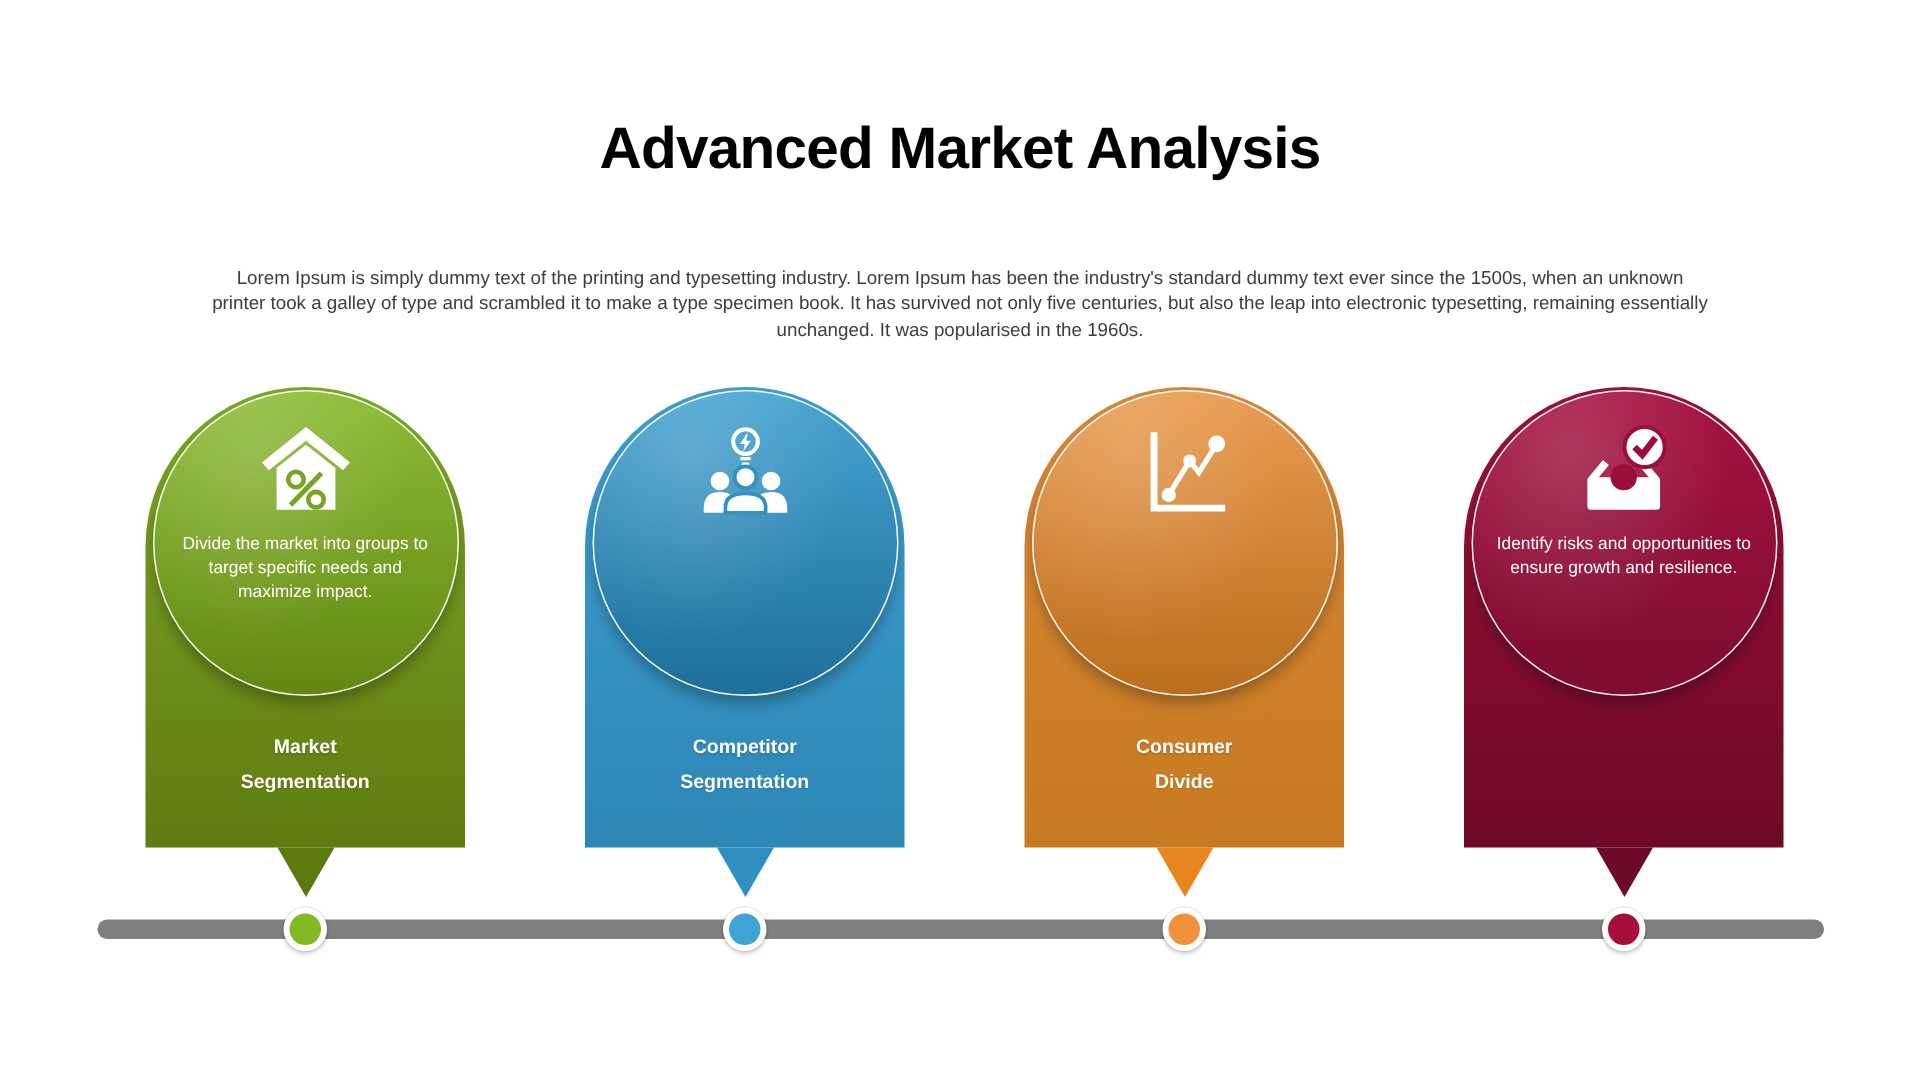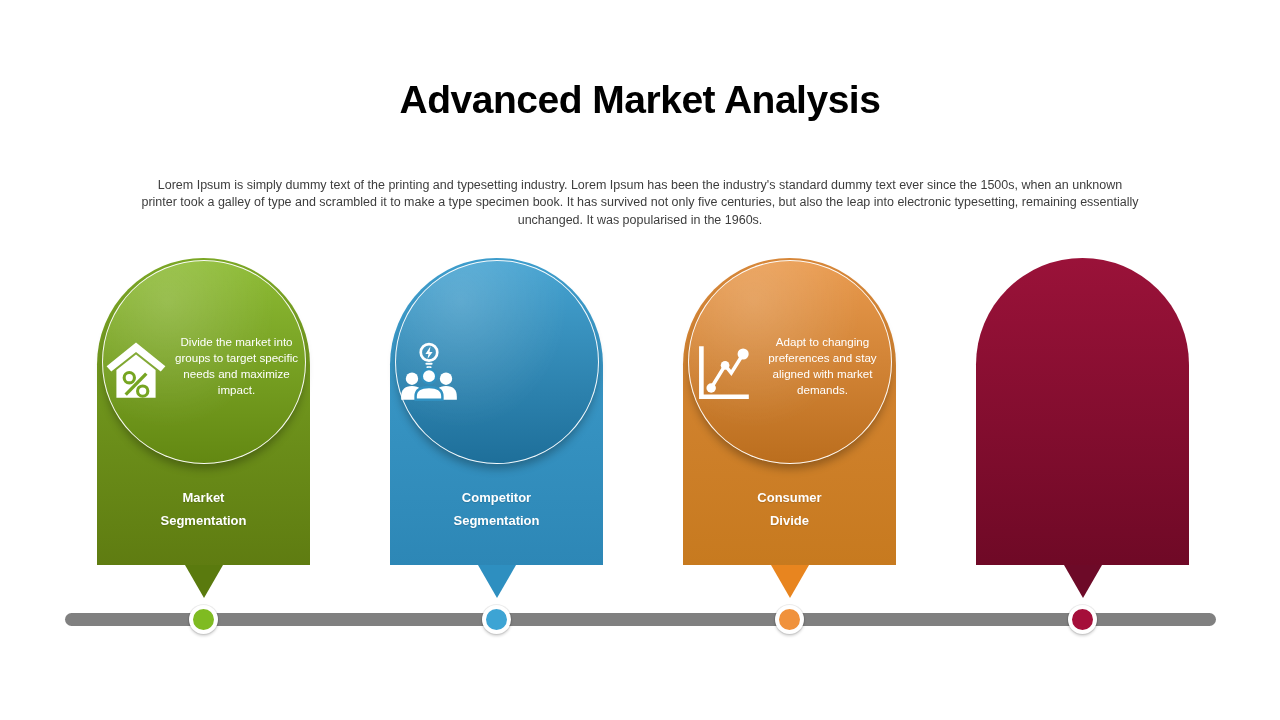--- a/index.html
+++ b/index.html
@@ -27,21 +27,21 @@
     background:linear-gradient(to bottom, var(--body-top), var(--body-bottom));
   }
   .card-circle {
     position:absolute; top:2px; left:4.5px; width:204px; height:204px;
     border-radius:50%; box-sizing:border-box;
     border:1px solid rgba(255,255,255,0.95);
     background-image:
       radial-gradient(ellipse at 32% 20%, rgba(255,255,255,0.17), rgba(255,255,255,0) 55%),
       linear-gradient(to bottom, var(--circle-top), var(--circle-bottom));
     box-shadow:0 6px 9px -1px rgba(0,0,0,0.28);
-    display:flex; align-items:center;
+    display:flex; flex-direction:column; align-items:center;
   }
   .card-icon { margin-top:20px; width:66px; height:66px; }
   .card-icon svg { display:block; width:66px; height:66px; }
   .card-desc {
     margin-top:8px; width:174px; text-align:center;
     font-size:11.6px; line-height:16px; color:#fff;
   }
   .card-title {
     position:absolute; bottom:33px; left:0; width:100%;
     text-align:center; font-size:13px; line-height:22.5px;
@@ -133,32 +133,44 @@
       <div class="card-circle">
         <span class="card-icon">
           <svg viewBox="0 0 64 64">
             <path class="w-stroke" d="M12 7 V56 H58" stroke-width="4.5"></path>
             <polyline class="w-stroke" points="21.5,47.5 35,25.5 41,33 52.5,14.5" stroke-width="3.4"></polyline>
             <circle class="w-fill" cx="21.5" cy="47.5" r="4.6"></circle>
             <circle class="w-fill" cx="35" cy="25.5" r="4.2"></circle>
             <circle class="w-fill" cx="52.5" cy="14.5" r="5.4"></circle>
           </svg>
         </span>
-        <div class="card-desc">Adapt to changing preferences and stay aligned with market demands.</div>
       </div>
       <div class="card-title">
         <span>Consumer</span><br>
         <span>Divide</span>
       </div>
       <div class="card-pointer"></div>
       <div class="timeline-dot"></div>
     </div>
 
     <div class="card" style="--circle-top: #a61140; --circle-bottom: #7d0c2f; --body-top: #9a1239; --body-bottom: #6f0926; --pointer: #6d0a28; --dot: #a50f3a; --icon-accent: #9a0f3a;">
       <div class="card-body"></div>
+      <div class="card-circle">
+        <span class="card-icon">
+          <svg viewBox="0 0 64 64">
+            <rect class="w-fill" x="8" y="36" width="47" height="21" rx="2"></rect>
+            <line class="w-stroke" x1="10.5" y1="38" x2="20" y2="26.5" stroke-width="5"></line>
+            <line class="w-stroke" x1="52.5" y1="38" x2="43" y2="26.5" stroke-width="5"></line>
+            <circle class="a-fill" cx="31.5" cy="36" r="8.5"></circle>
+            <circle class="aw-circ" cx="45" cy="16.5" r="13" stroke-width="2.6"></circle>
+            <path class="a-stroke" d="M38.5 16.5 L43.5 21.5 L52 10.5" stroke-width="4.2"></path>
+          </svg>
+        </span>
+        <div class="card-desc">Identify risks and opportunities to ensure growth and resilience.</div>
+      </div>
       <div class="card-pointer"></div>
       <div class="timeline-dot"></div>
     </div>
 
   </div>
 
   <div class="timeline-bar" style="background: rgb(128, 128, 128);"></div>
 
 </div>
 

